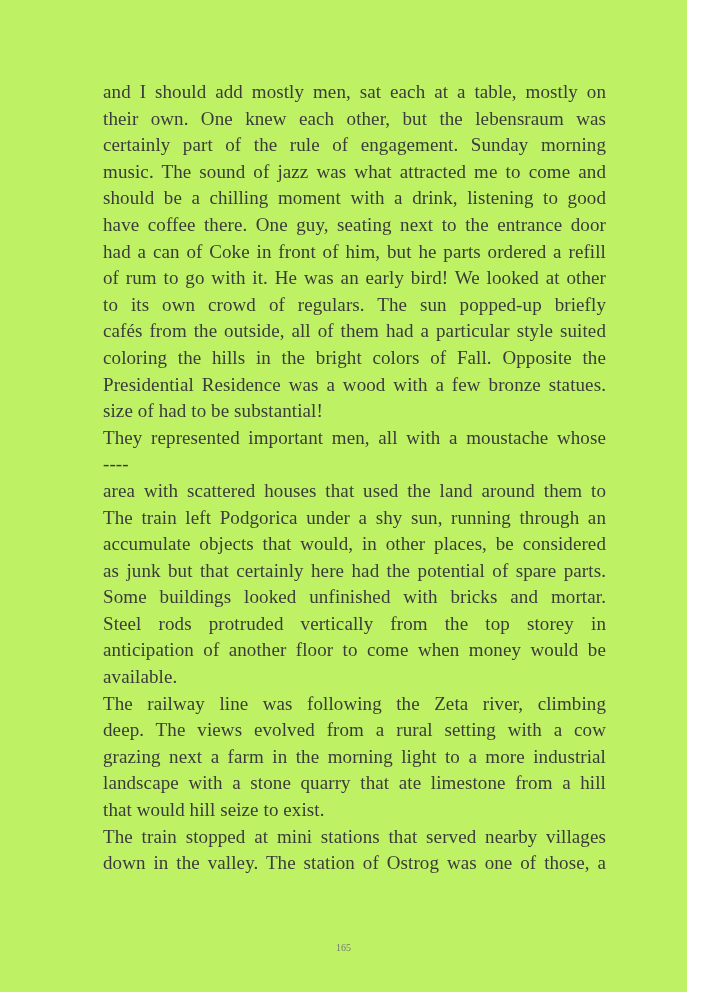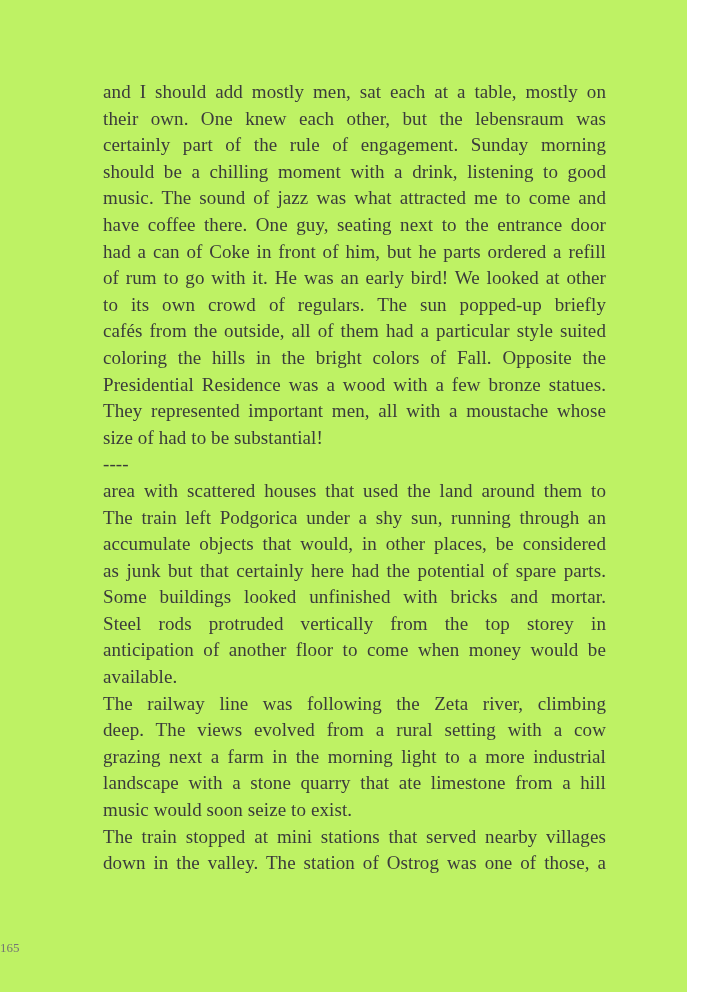--- a/index.html
+++ b/index.html
@@ -32,56 +32,56 @@
   .line.just {
     text-align: justify;
     text-align-last: justify;
     -moz-text-align-last: justify;
   }
   .page-number {
     position: absolute;
     top: 940px;
     left: 0;
     width: 100%;
-    text-align: left;
-    font-size: 13px;
+    text-align: center;
+    font-size: 10px;
     line-height: 15px;
     color: #757575;
   }
 </style>
 </head>
 <body>
 
 <div class="page">
   <div class="text-block">
       <div class="line just">and I should add mostly men, sat each at a table, mostly on</div>
       <div class="line just">their own. One knew each other, but the lebensraum was</div>
       <div class="line just">certainly part of the rule of engagement. Sunday morning</div>
+      <div class="line just">music. The sound of jazz was what attracted me to come and</div>
       <div class="line just">should be a chilling moment with a drink, listening to good</div>
-      <div class="line just">music. The sound of jazz was what attracted me to come and</div>
       <div class="line just">have coffee there. One guy, seating next to the entrance door</div>
       <div class="line just">had a can of Coke in front of him, but he parts ordered a refill</div>
       <div class="line just">of rum to go with it. He was an early bird! We looked at other</div>
       <div class="line just">to its own crowd of regulars. The sun popped-up briefly</div>
       <div class="line just">cafés from the outside, all of them had a particular style suited</div>
       <div class="line just">coloring the hills in the bright colors of Fall. Opposite the</div>
       <div class="line just">Presidential Residence was a wood with a few bronze statues.</div>
+      <div class="line">size of had to be substantial!</div>
       <div class="line just">They represented important men, all with a moustache whose</div>
-      <div class="line">size of had to be substantial!</div>
       <div class="line">----</div>
       <div class="line just">area with scattered houses that used the land around them to</div>
       <div class="line just">The train left Podgorica under a shy sun, running through an</div>
       <div class="line just">accumulate objects that would, in other places, be considered</div>
       <div class="line just">as junk but that certainly here had the potential of spare parts.</div>
       <div class="line just">Some buildings looked unfinished with bricks and mortar.</div>
       <div class="line just">Steel rods protruded vertically from the top storey in</div>
       <div class="line just">anticipation of another floor to come when money would be</div>
       <div class="line">available.</div>
       <div class="line just">The railway line was following the Zeta river, climbing</div>
       <div class="line just">deep. The views evolved from a rural setting with a cow</div>
       <div class="line just">grazing next a farm in the morning light to a more industrial</div>
       <div class="line just">landscape with a stone quarry that ate limestone from a hill</div>
-      <div class="line">music would soon seize to exist.</div>
+      <div class="line">that would hill seize to exist.</div>
       <div class="line just">The train stopped at mini stations that served nearby villages</div>
       <div class="line just">down in the valley. The station of Ostrog was one of those, a</div>
     </div>
   <div class="page-number">165</div>
 </div>
 
 </body></html>

